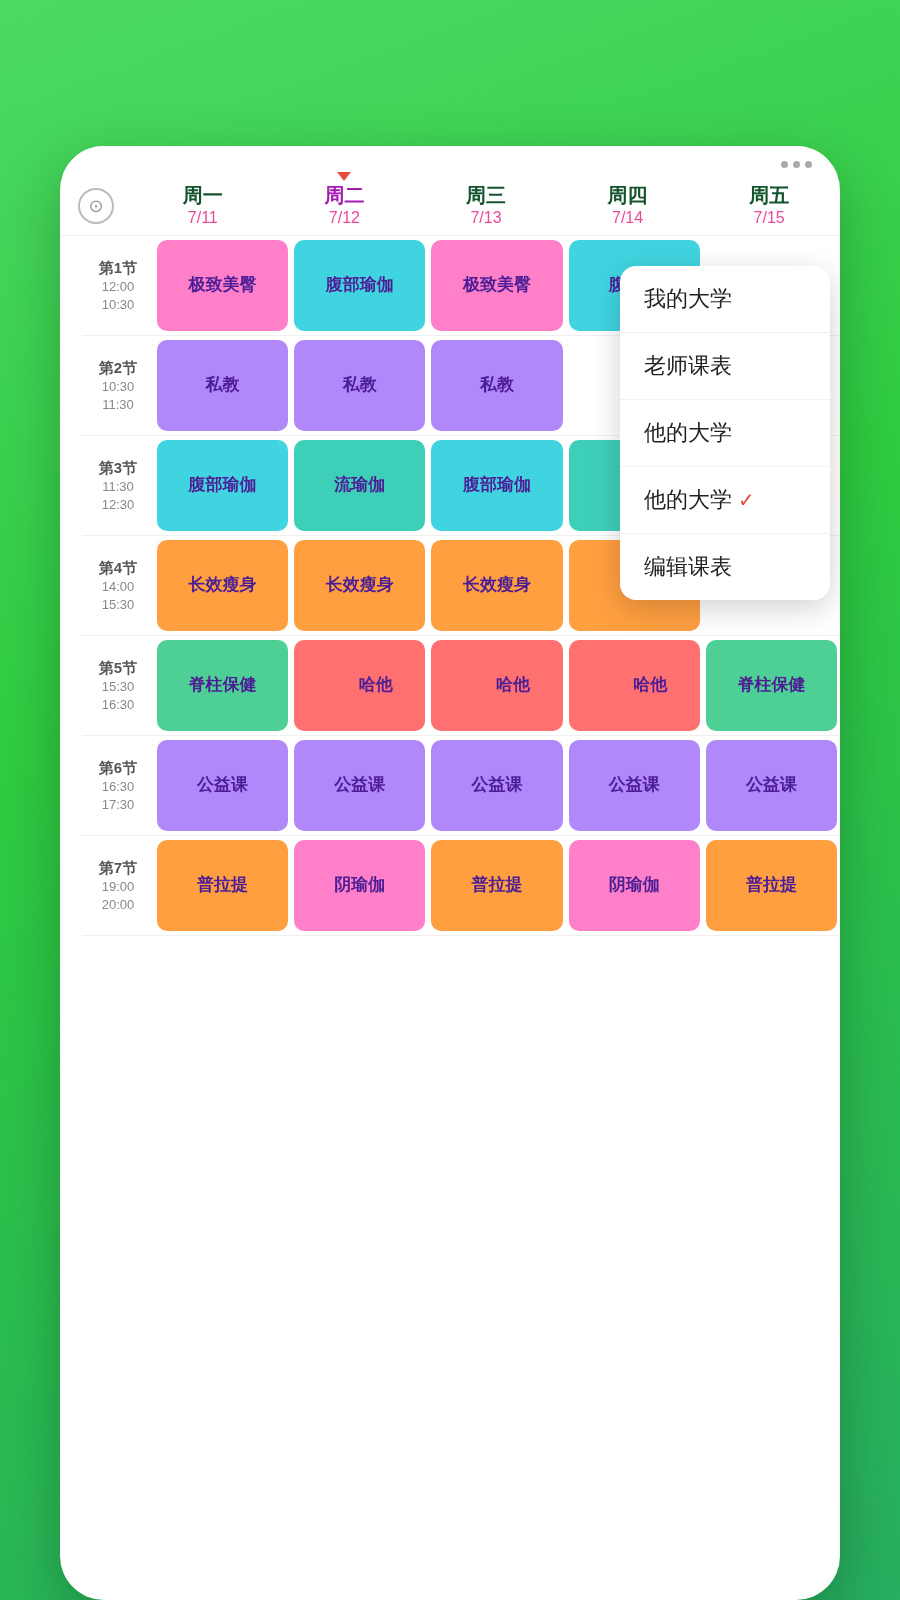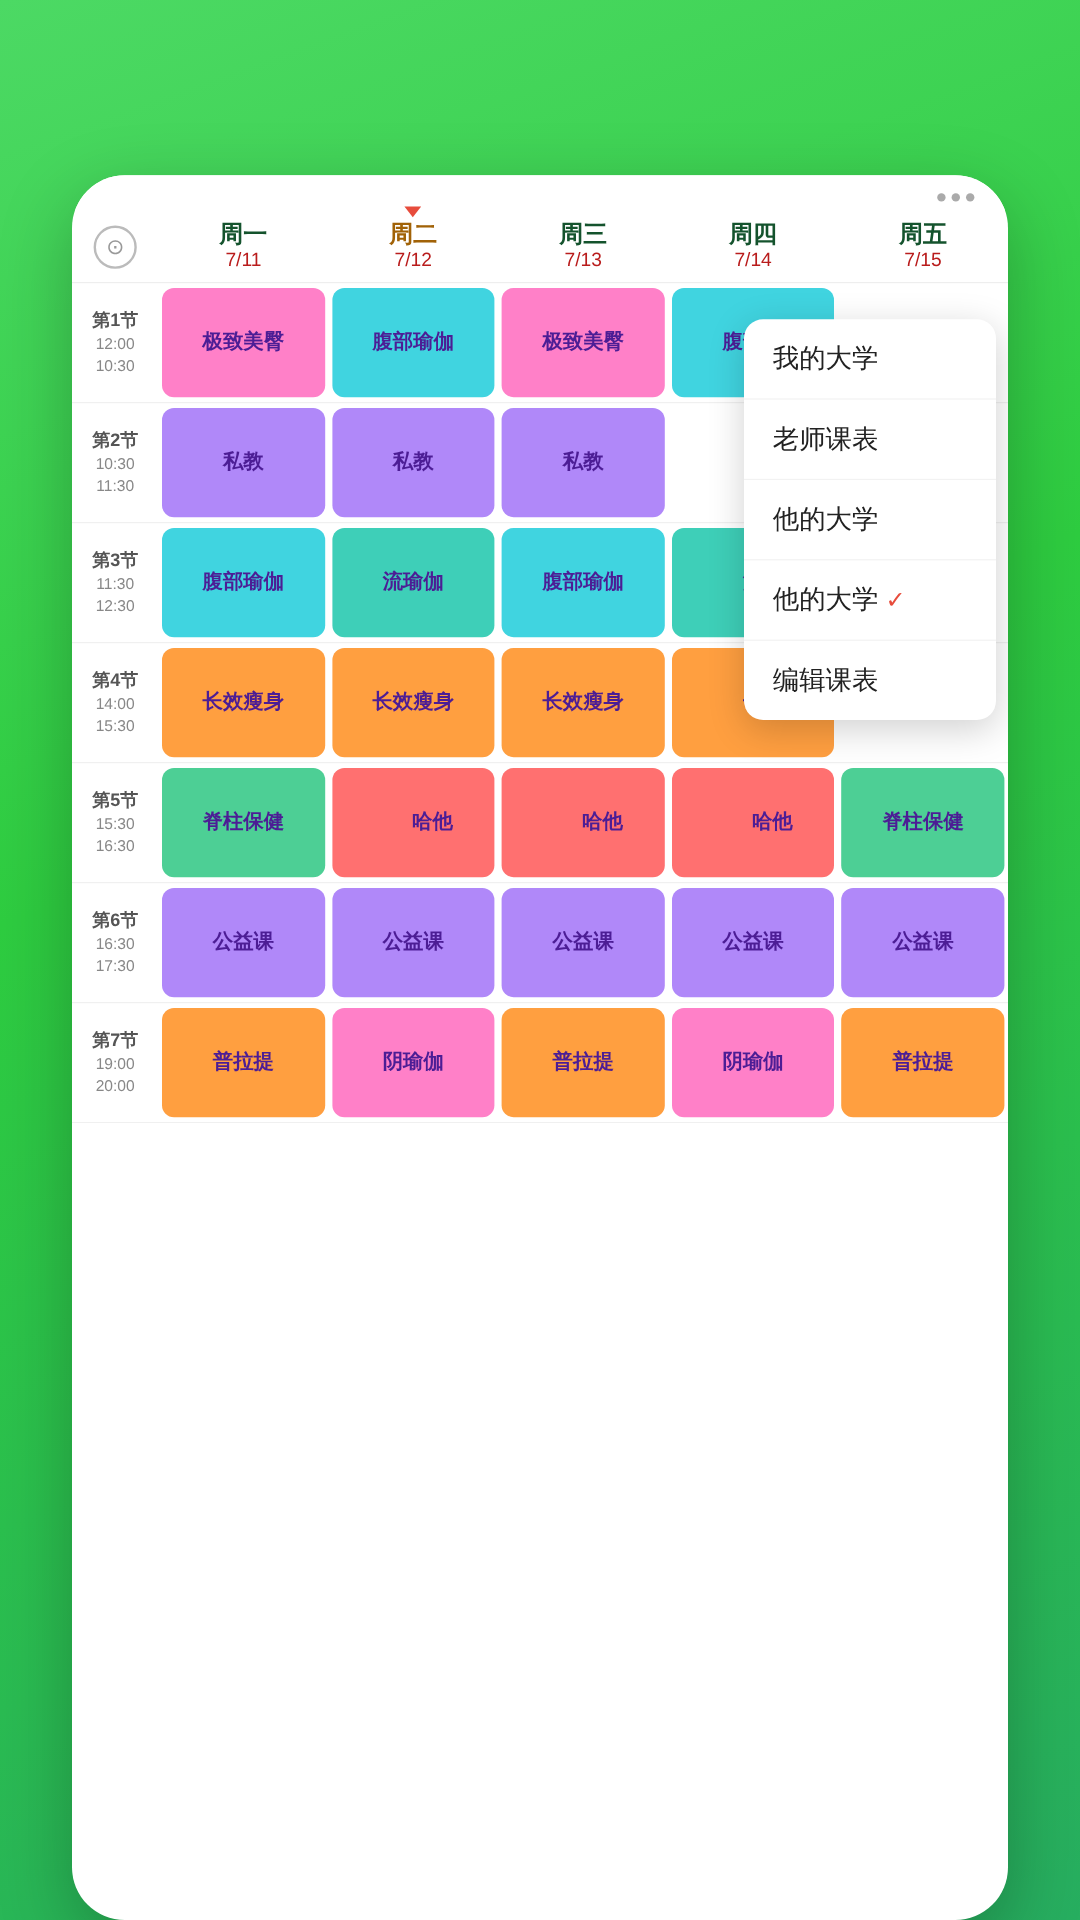--- a/index.html
+++ b/index.html
@@ -123,26 +123,26 @@
 
     .day-header .day-name {
       font-weight: 600;
       font-size: 20px;
       color: #14532d;
       display: block;
     }
 
     .day-header .day-date {
       font-size: 16px;
-      color: #b91c1c;
+      color: #ec4899;
       display: block;
     }
 
     .day-header.active .day-name {
-      color: #a16207;
+      color: #a21caf;
     }
 
     .triangle-indicator {
       position: absolute;
       top: -4px;
       left: 50%;
       transform: translateX(-50%);
       width: 0;
       height: 0;
       border-left: 7px solid transparent;
@@ -154,20 +154,21 @@
     .content-area {
       display: flex;
       flex-direction: column;
       overflow-y: auto;
     }
 
     .time-row {
       display: flex;
       min-height: 100px;
       border-bottom: 1px solid #f0f0f0;
+      margin-left: 22px;
     }
 
     .time-label {
       width: 72px;
       min-width: 72px;
       display: flex;
       flex-direction: column;
       align-items: center;
       justify-content: center;
       padding: 4px;

